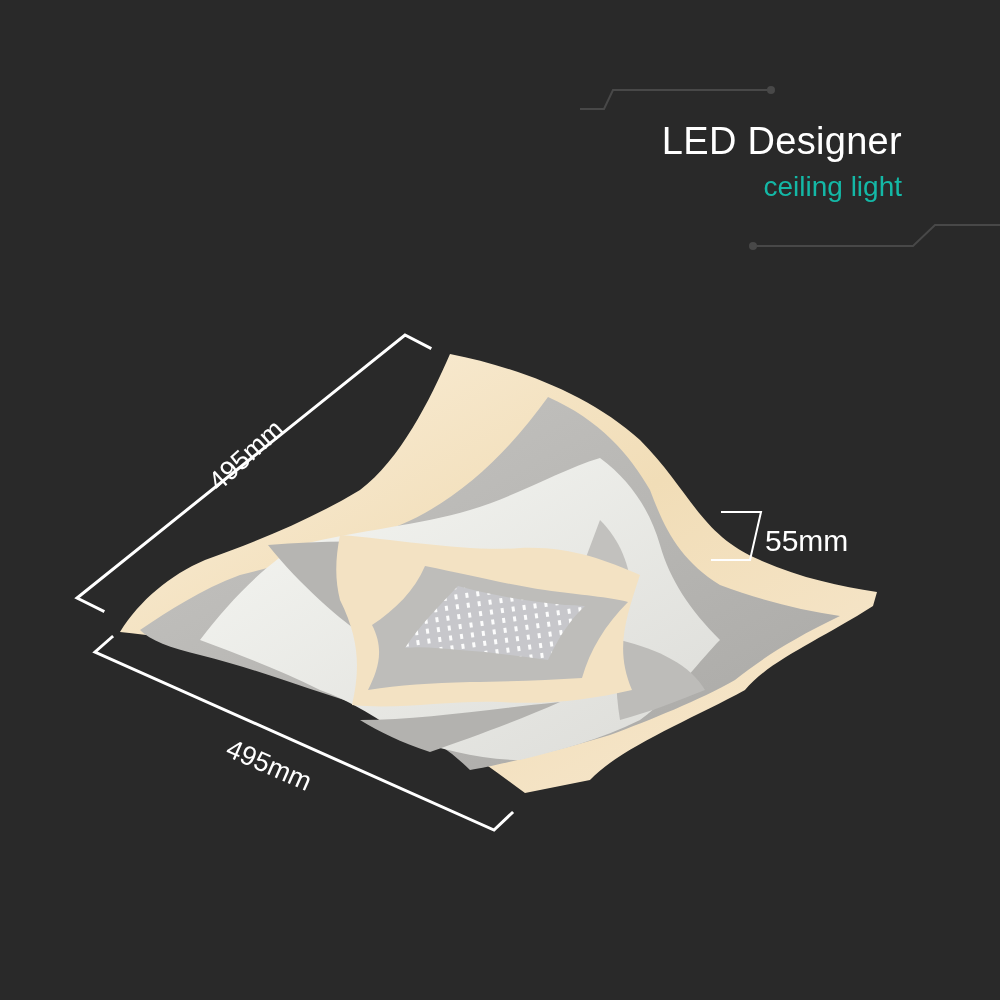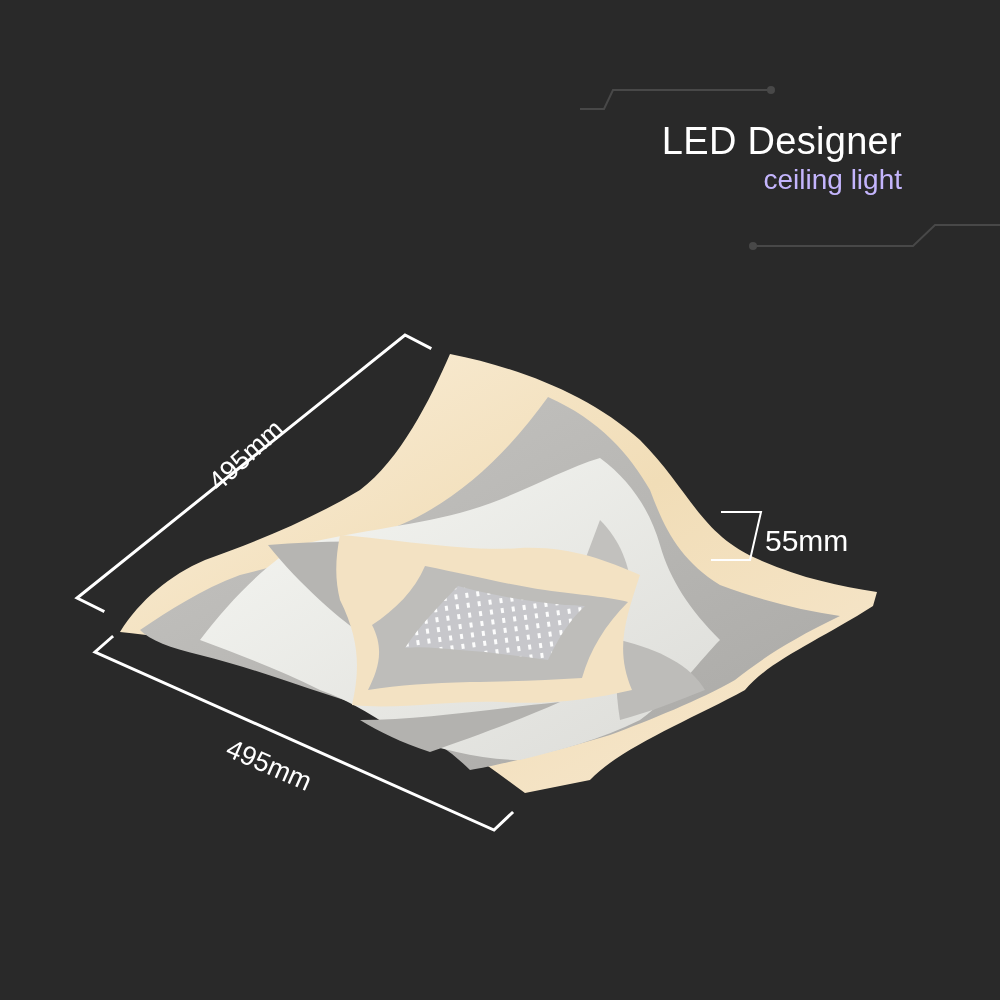--- a/index.html
+++ b/index.html
@@ -10,22 +10,22 @@
       position: relative;
     }
     .stage { position: absolute; left: 0; top: 0; width: 1000px; height: 1000px; }
     .stage svg { position: absolute; left: 0; top: 0; }
     .title {
       position: absolute; right: 98px; top: 122px;
       color: #ffffff; font-size: 38px; font-weight: 400; letter-spacing: 0.3px;
       text-align: left; line-height: 1;
     }
     .subtitle {
-      position: absolute; right: 98px; top: 166px;
-      color: #c4b5fd; font-size: 28px; font-weight: 400;
+      position: absolute; right: 98px; top: 173px;
+      color: #14b8a6; font-size: 28px; font-weight: 400;
       text-align: right; line-height: 1; margin-left: 22px;
     }
     .dim-label {
       position: absolute; color: #ffffff; font-size: 27px; line-height: 1; white-space: nowrap;
       transform-origin: 0 0;
     }
     .dim-top { left: 204px; top: 476px; transform: rotate(-42.4deg); }
     .dim-bottom { left: 233px; top: 735px; transform: rotate(23.7deg); }
     .dim-height { left: 765px; top: 526px; font-size: 30px; }
   </style>

